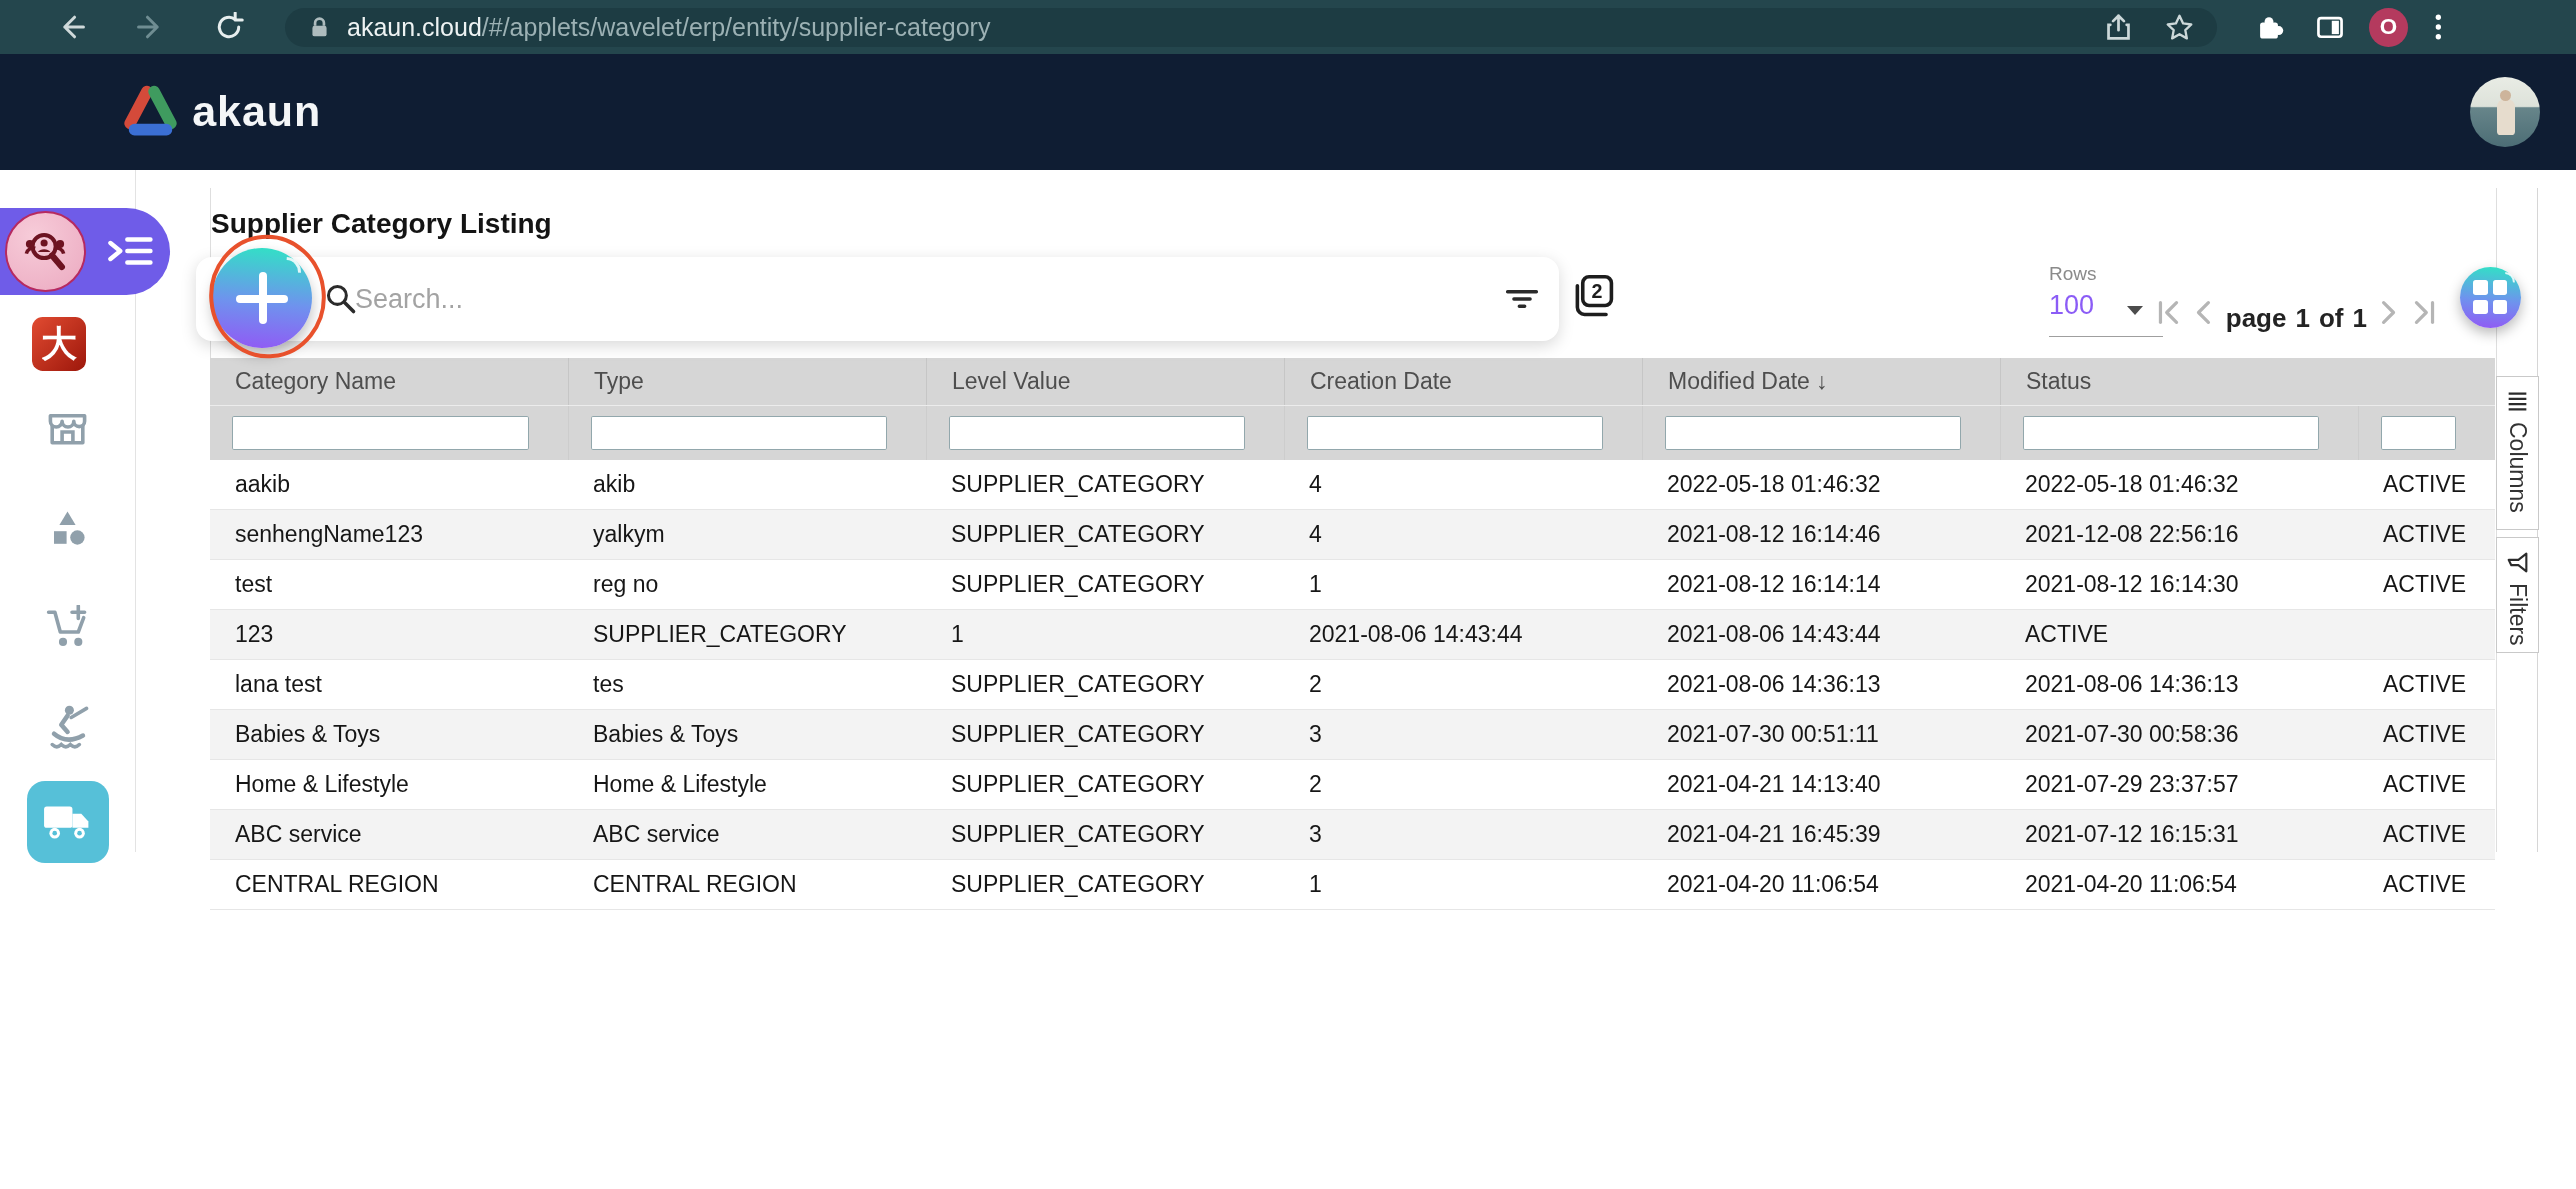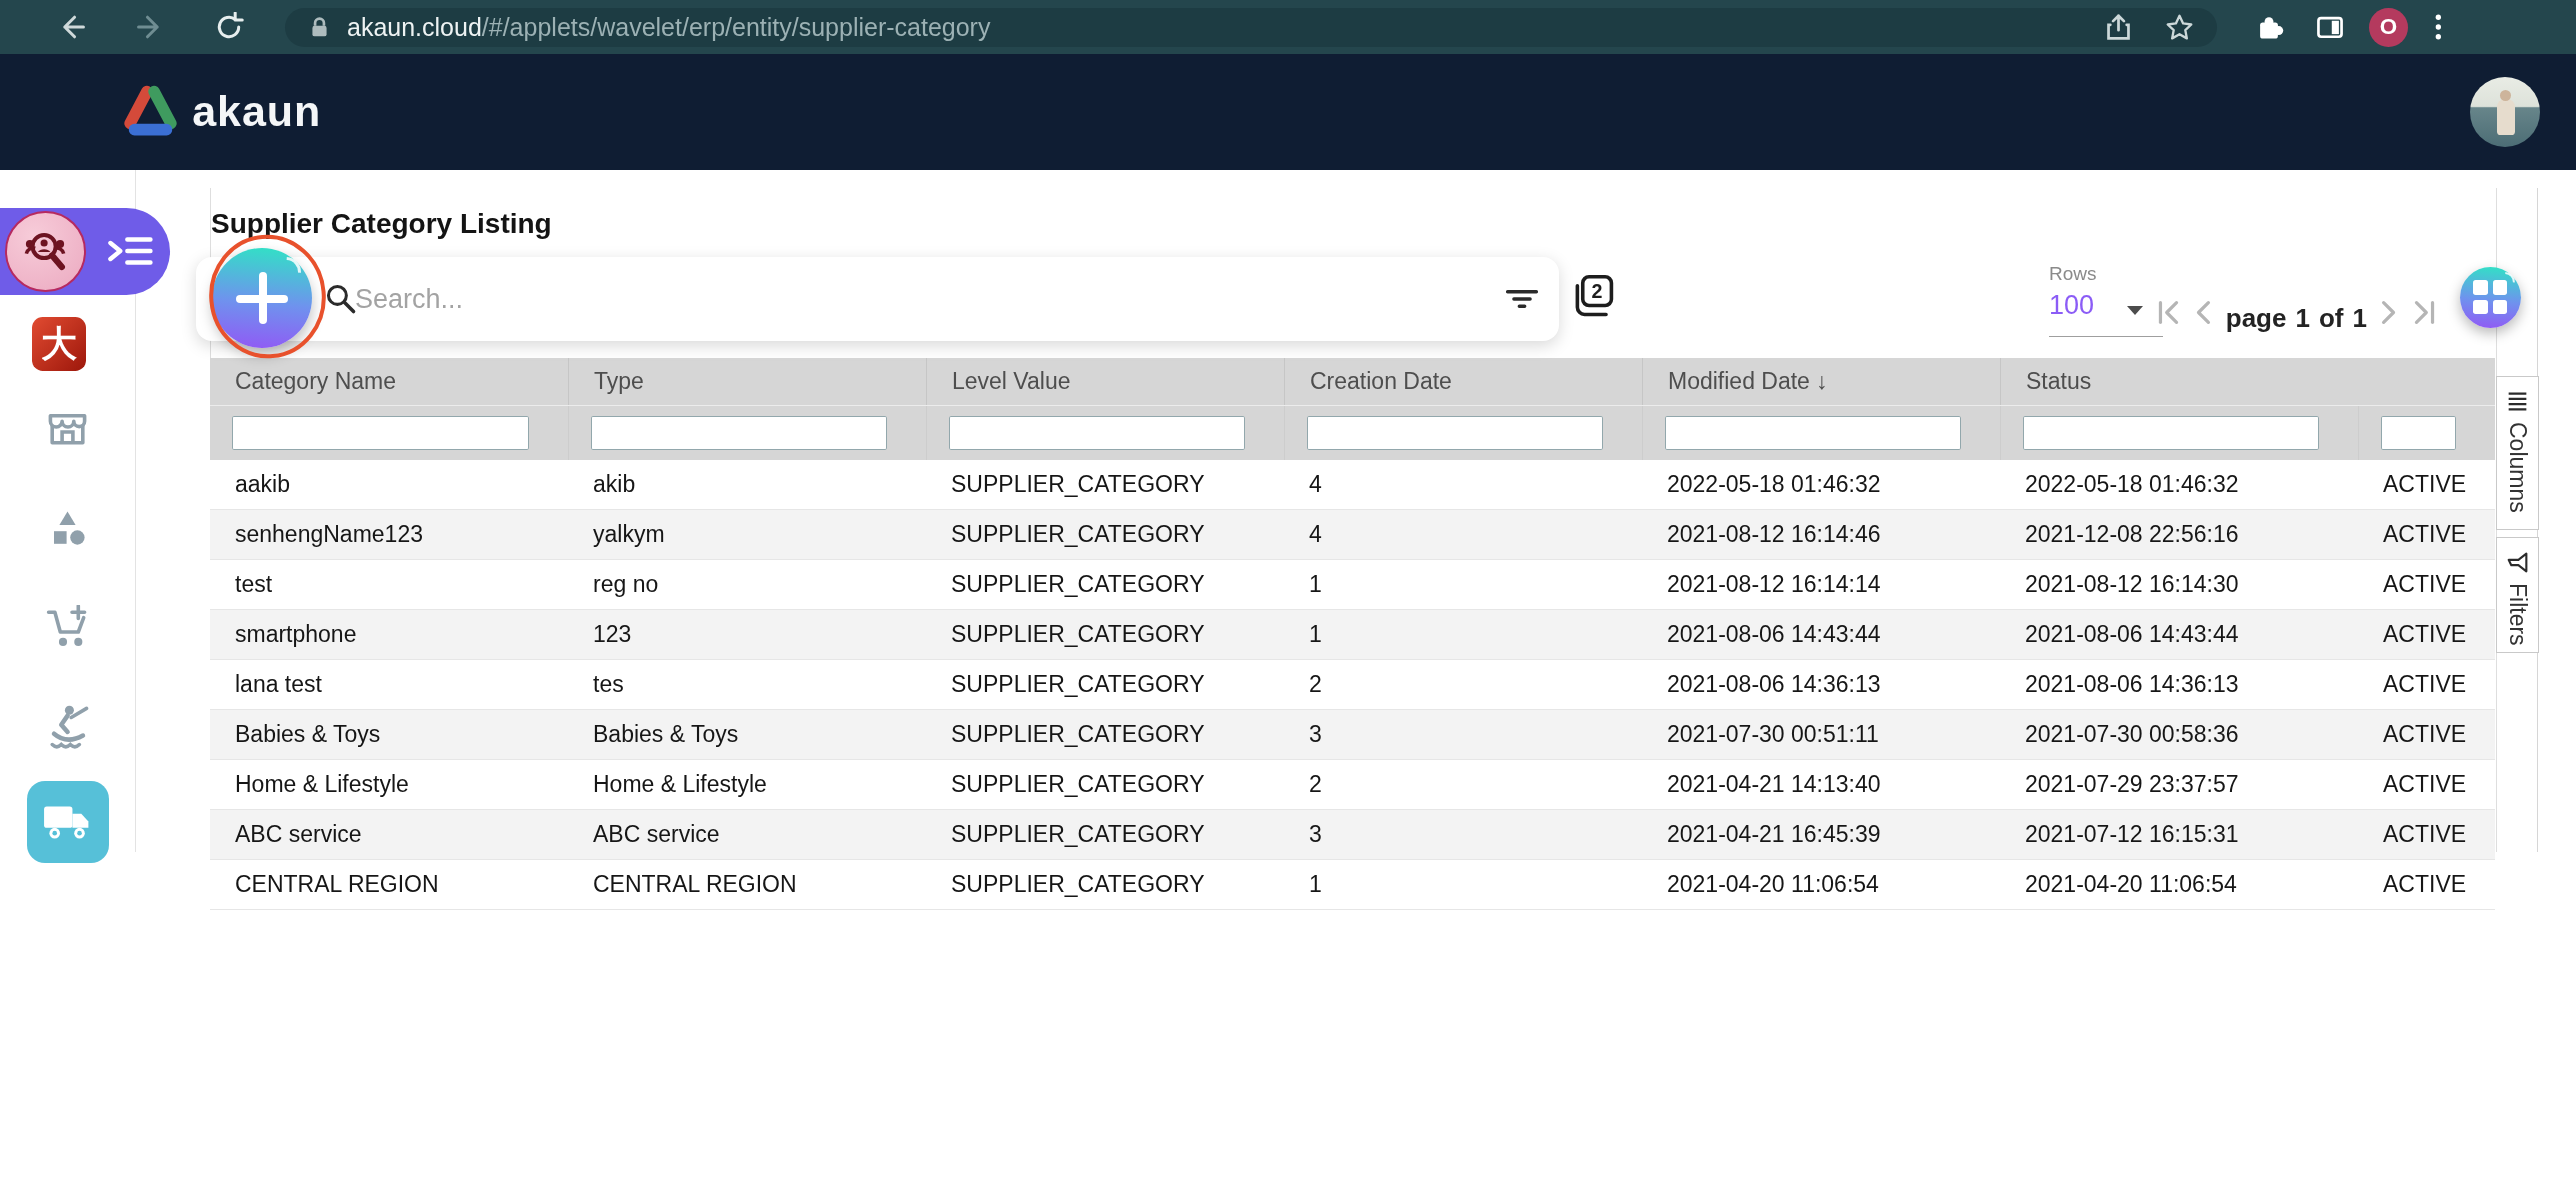--- a/index.html
+++ b/index.html
@@ -414,21 +414,20 @@
           <div class="trow">
             <div class="td">test</div>
             <div class="td">reg no</div>
             <div class="td">SUPPLIER_CATEGORY</div>
             <div class="td">1</div>
             <div class="td">2021-08-12 16:14:14</div>
             <div class="td">2021-08-12 16:14:30</div>
             <div class="td">ACTIVE</div>
           </div>
           <div class="trow">
-            <div class="td">smartphone</div>
             <div class="td">123</div>
             <div class="td">SUPPLIER_CATEGORY</div>
             <div class="td">1</div>
             <div class="td">2021-08-06 14:43:44</div>
             <div class="td">2021-08-06 14:43:44</div>
             <div class="td">ACTIVE</div>
           </div>
           <div class="trow">
             <div class="td">lana test</div>
             <div class="td">tes</div>

